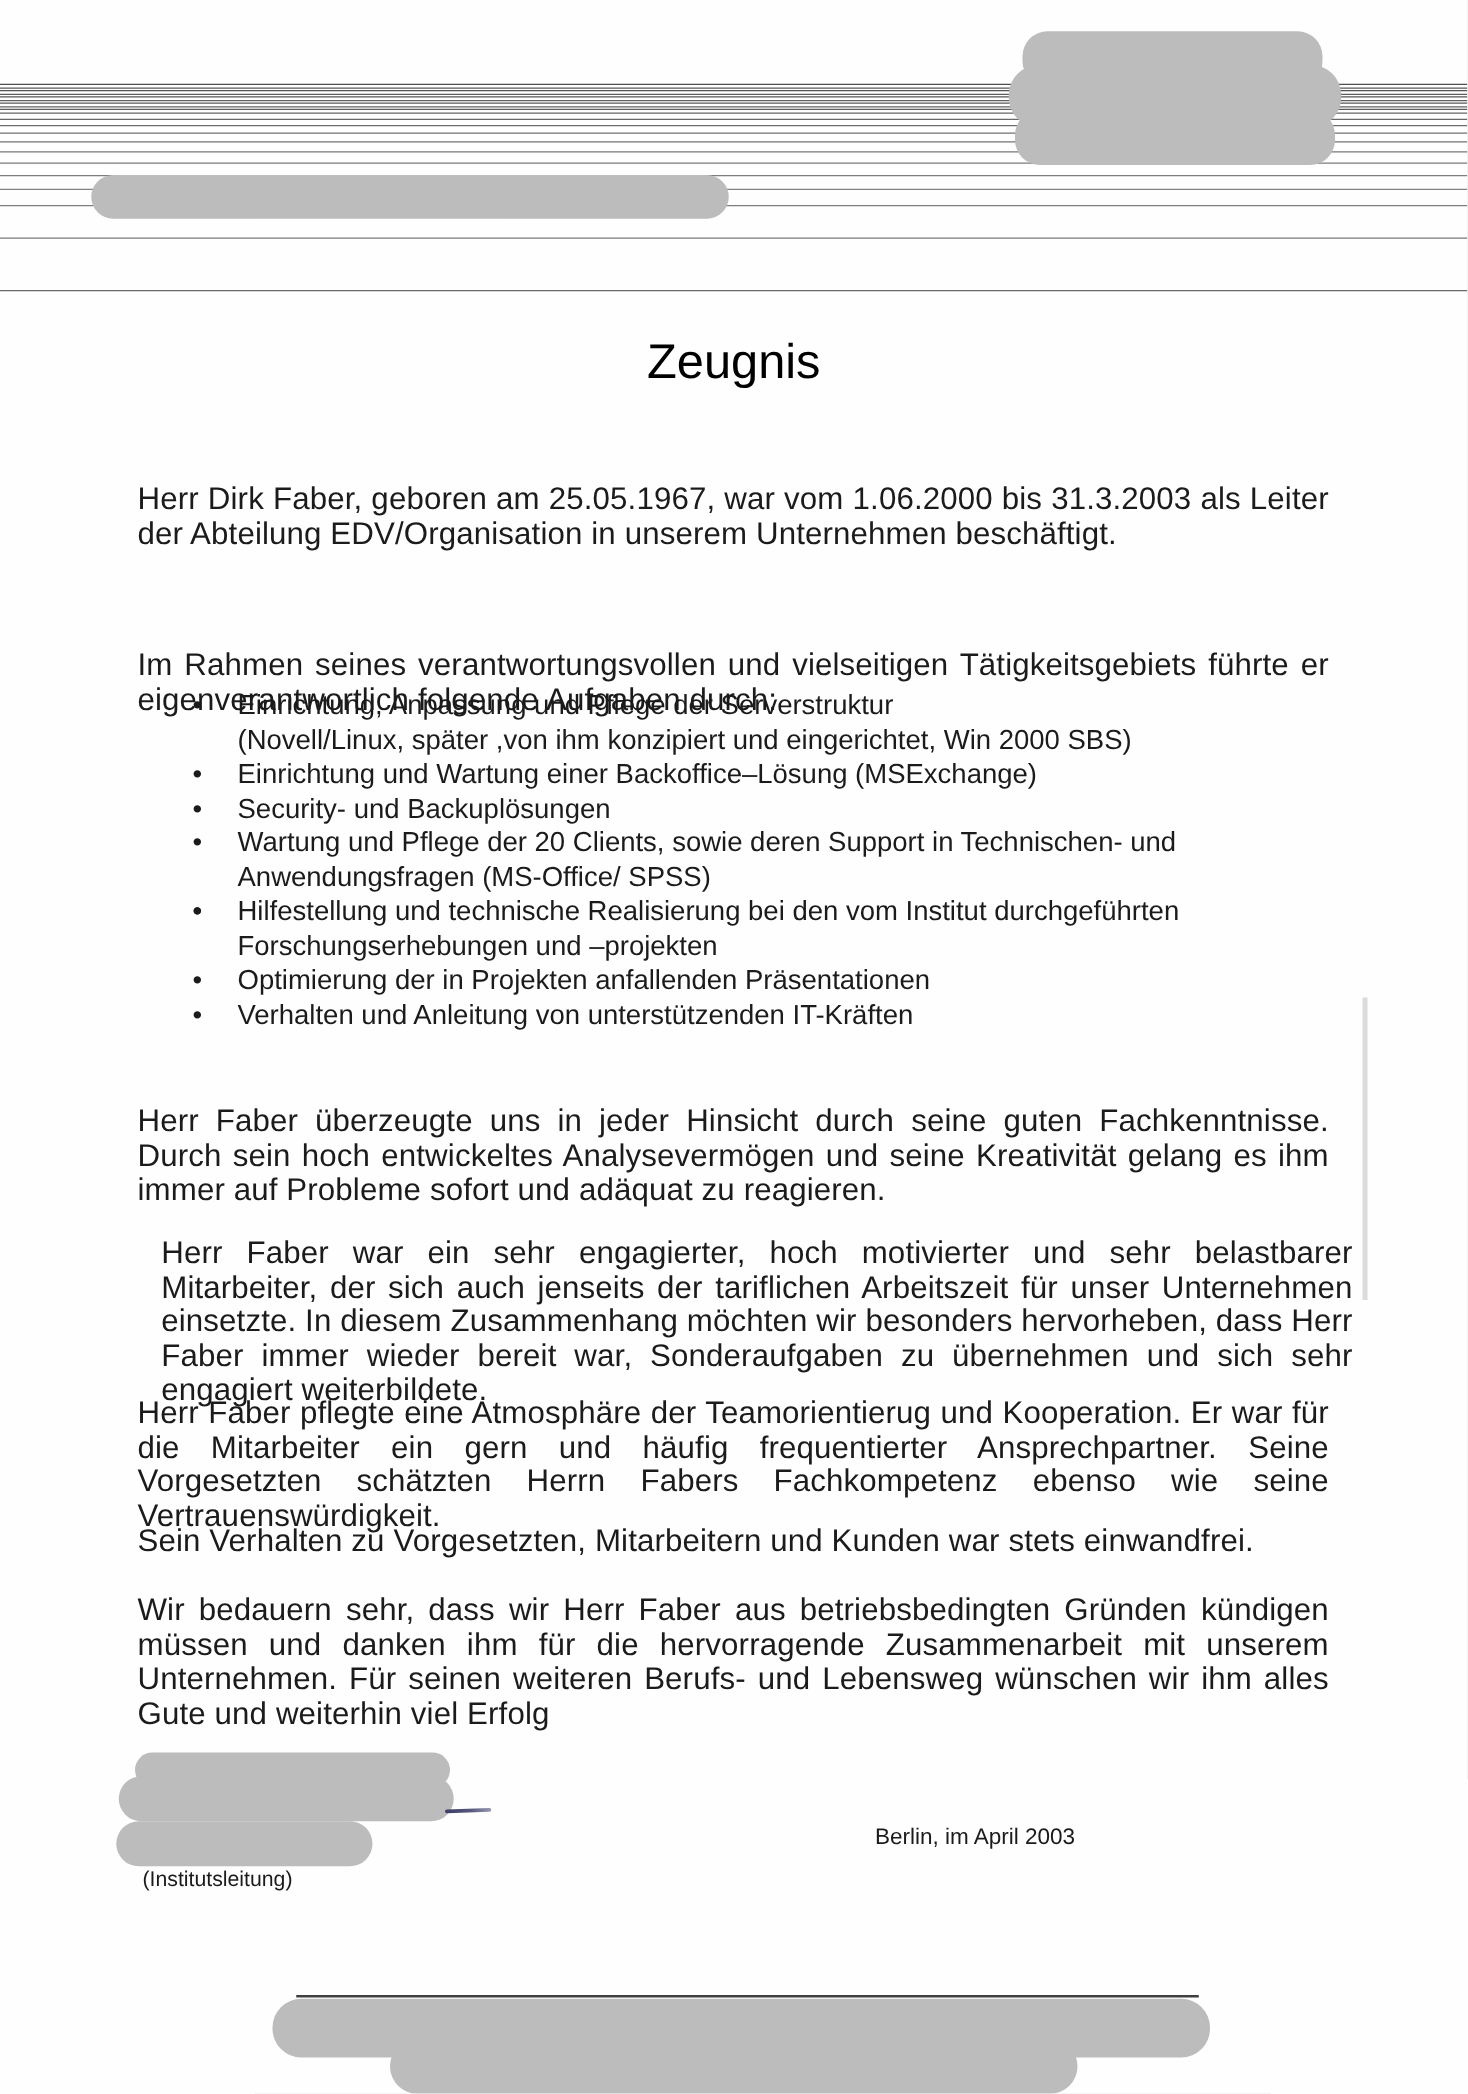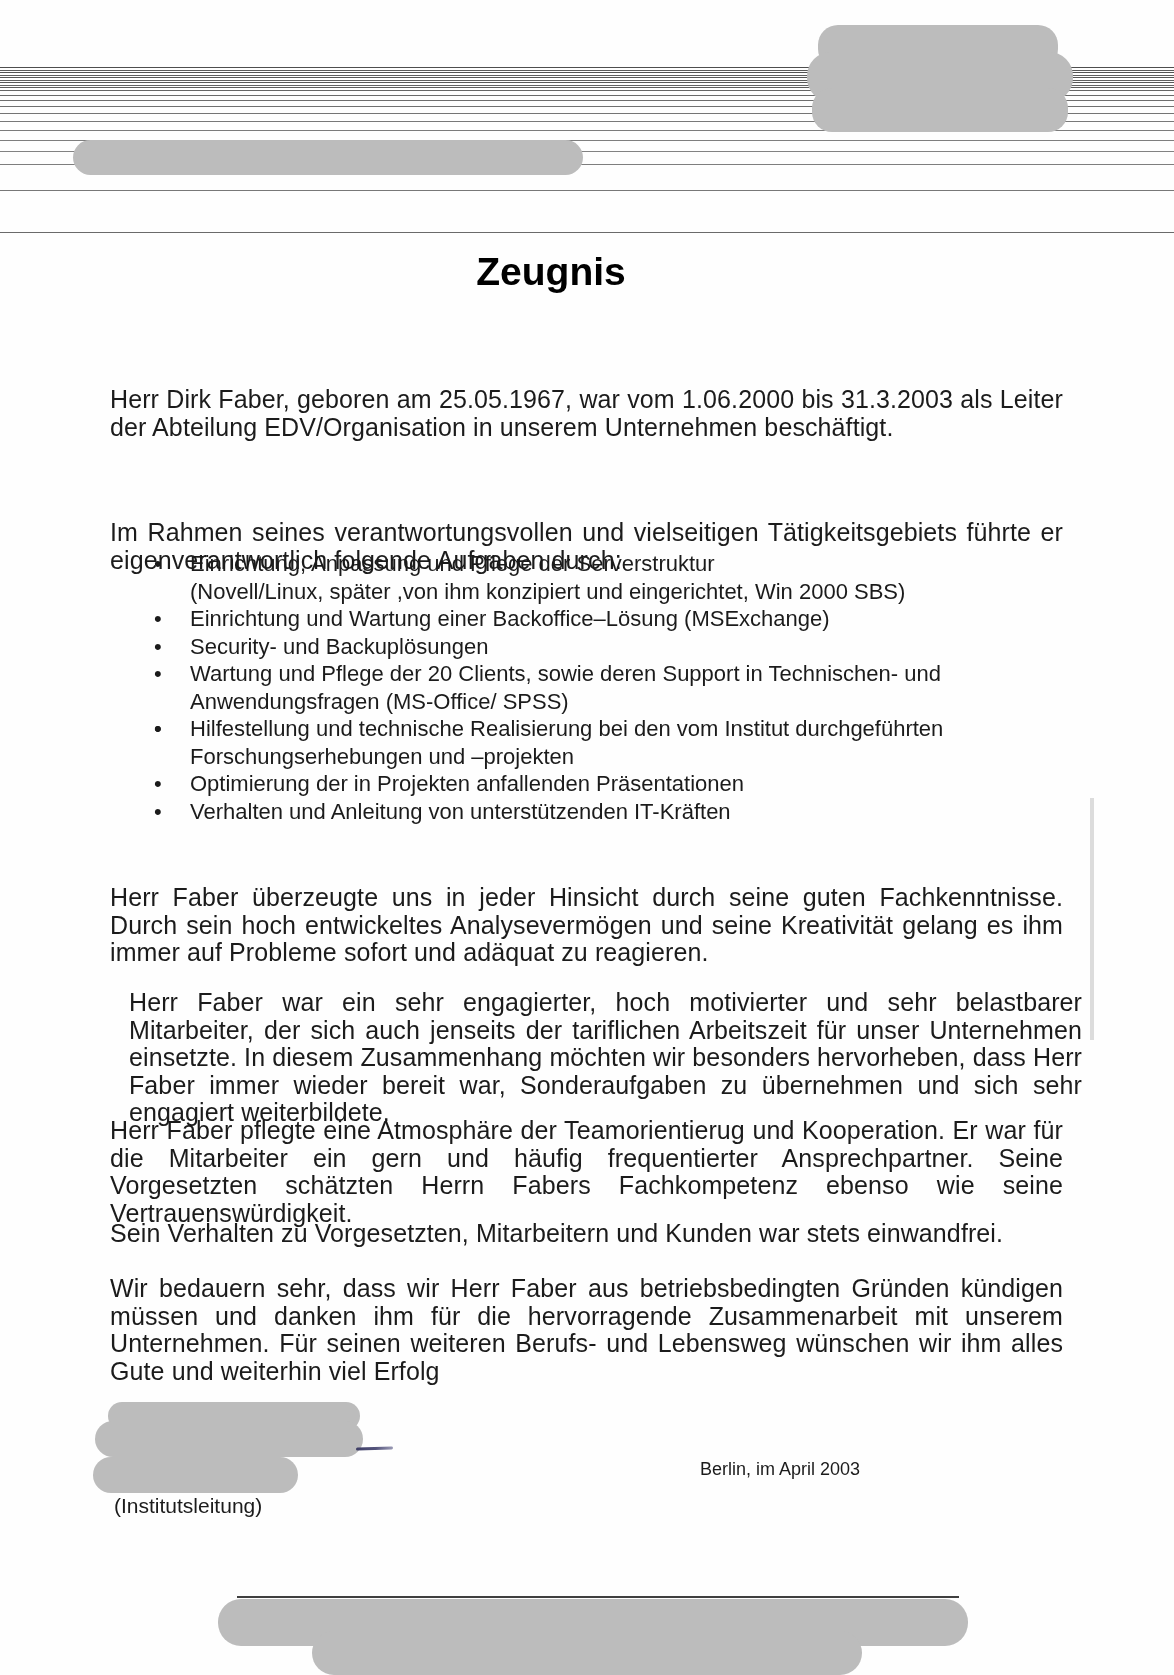--- a/index.html
+++ b/index.html
@@ -11,41 +11,41 @@
     overflow:hidden;
     font-family:"Liberation Sans","DejaVu Sans",sans-serif;
     color:#1b1b1b;
   }
   
   .lh-line { position:absolute; height:1px; }
   
   .redact { position:absolute; background:#bcbcbc; }
   
   .doc-title {
-    position:absolute; left:0; top:250px; width:1102px;
-    text-align:center; font-size:39px; font-weight:700; color:#000;
+    position:absolute; left:0; top:268px; width:1102px;
+    text-align:center; font-size:39px; font-weight:400; color:#000;padding-left:36px;
   }
   .para {
     position:absolute; left:110px; width:953px;
     font-size:25px; line-height:27.5px;
     text-align:justify;
     letter-spacing:0.1px;
   }
   .task-list { position:absolute; left:110px; top:550px; width:953px;
     font-size:22px; line-height:27.5px; }
   .task-item { position:relative; padding-left:80px; }
   .task-item .dot { position:absolute; left:44px; top:0; }
   .task-text { white-space:pre-line; }
   .date-line {
     position:absolute; left:700px; top:1459px;
     font-size:18px;
   }
   .sig-caption {
     position:absolute; left:114px; top:1494px;
-    font-size:21px;
+    font-size:17px;
   }
   .sig-ink {
     position:absolute; left:356px; top:1447px; width:37px; height:3px;
     background:linear-gradient(90deg,#3c3c64 0%,#55557d 55%,#9a9ab5 100%);
     transform:rotate(-2deg); border-radius:2px;
   }
   .scan-streak {
     position:absolute; left:1090px; top:798px; width:4px; height:242px;
     background:#cdcdcd; opacity:.7;
   }

